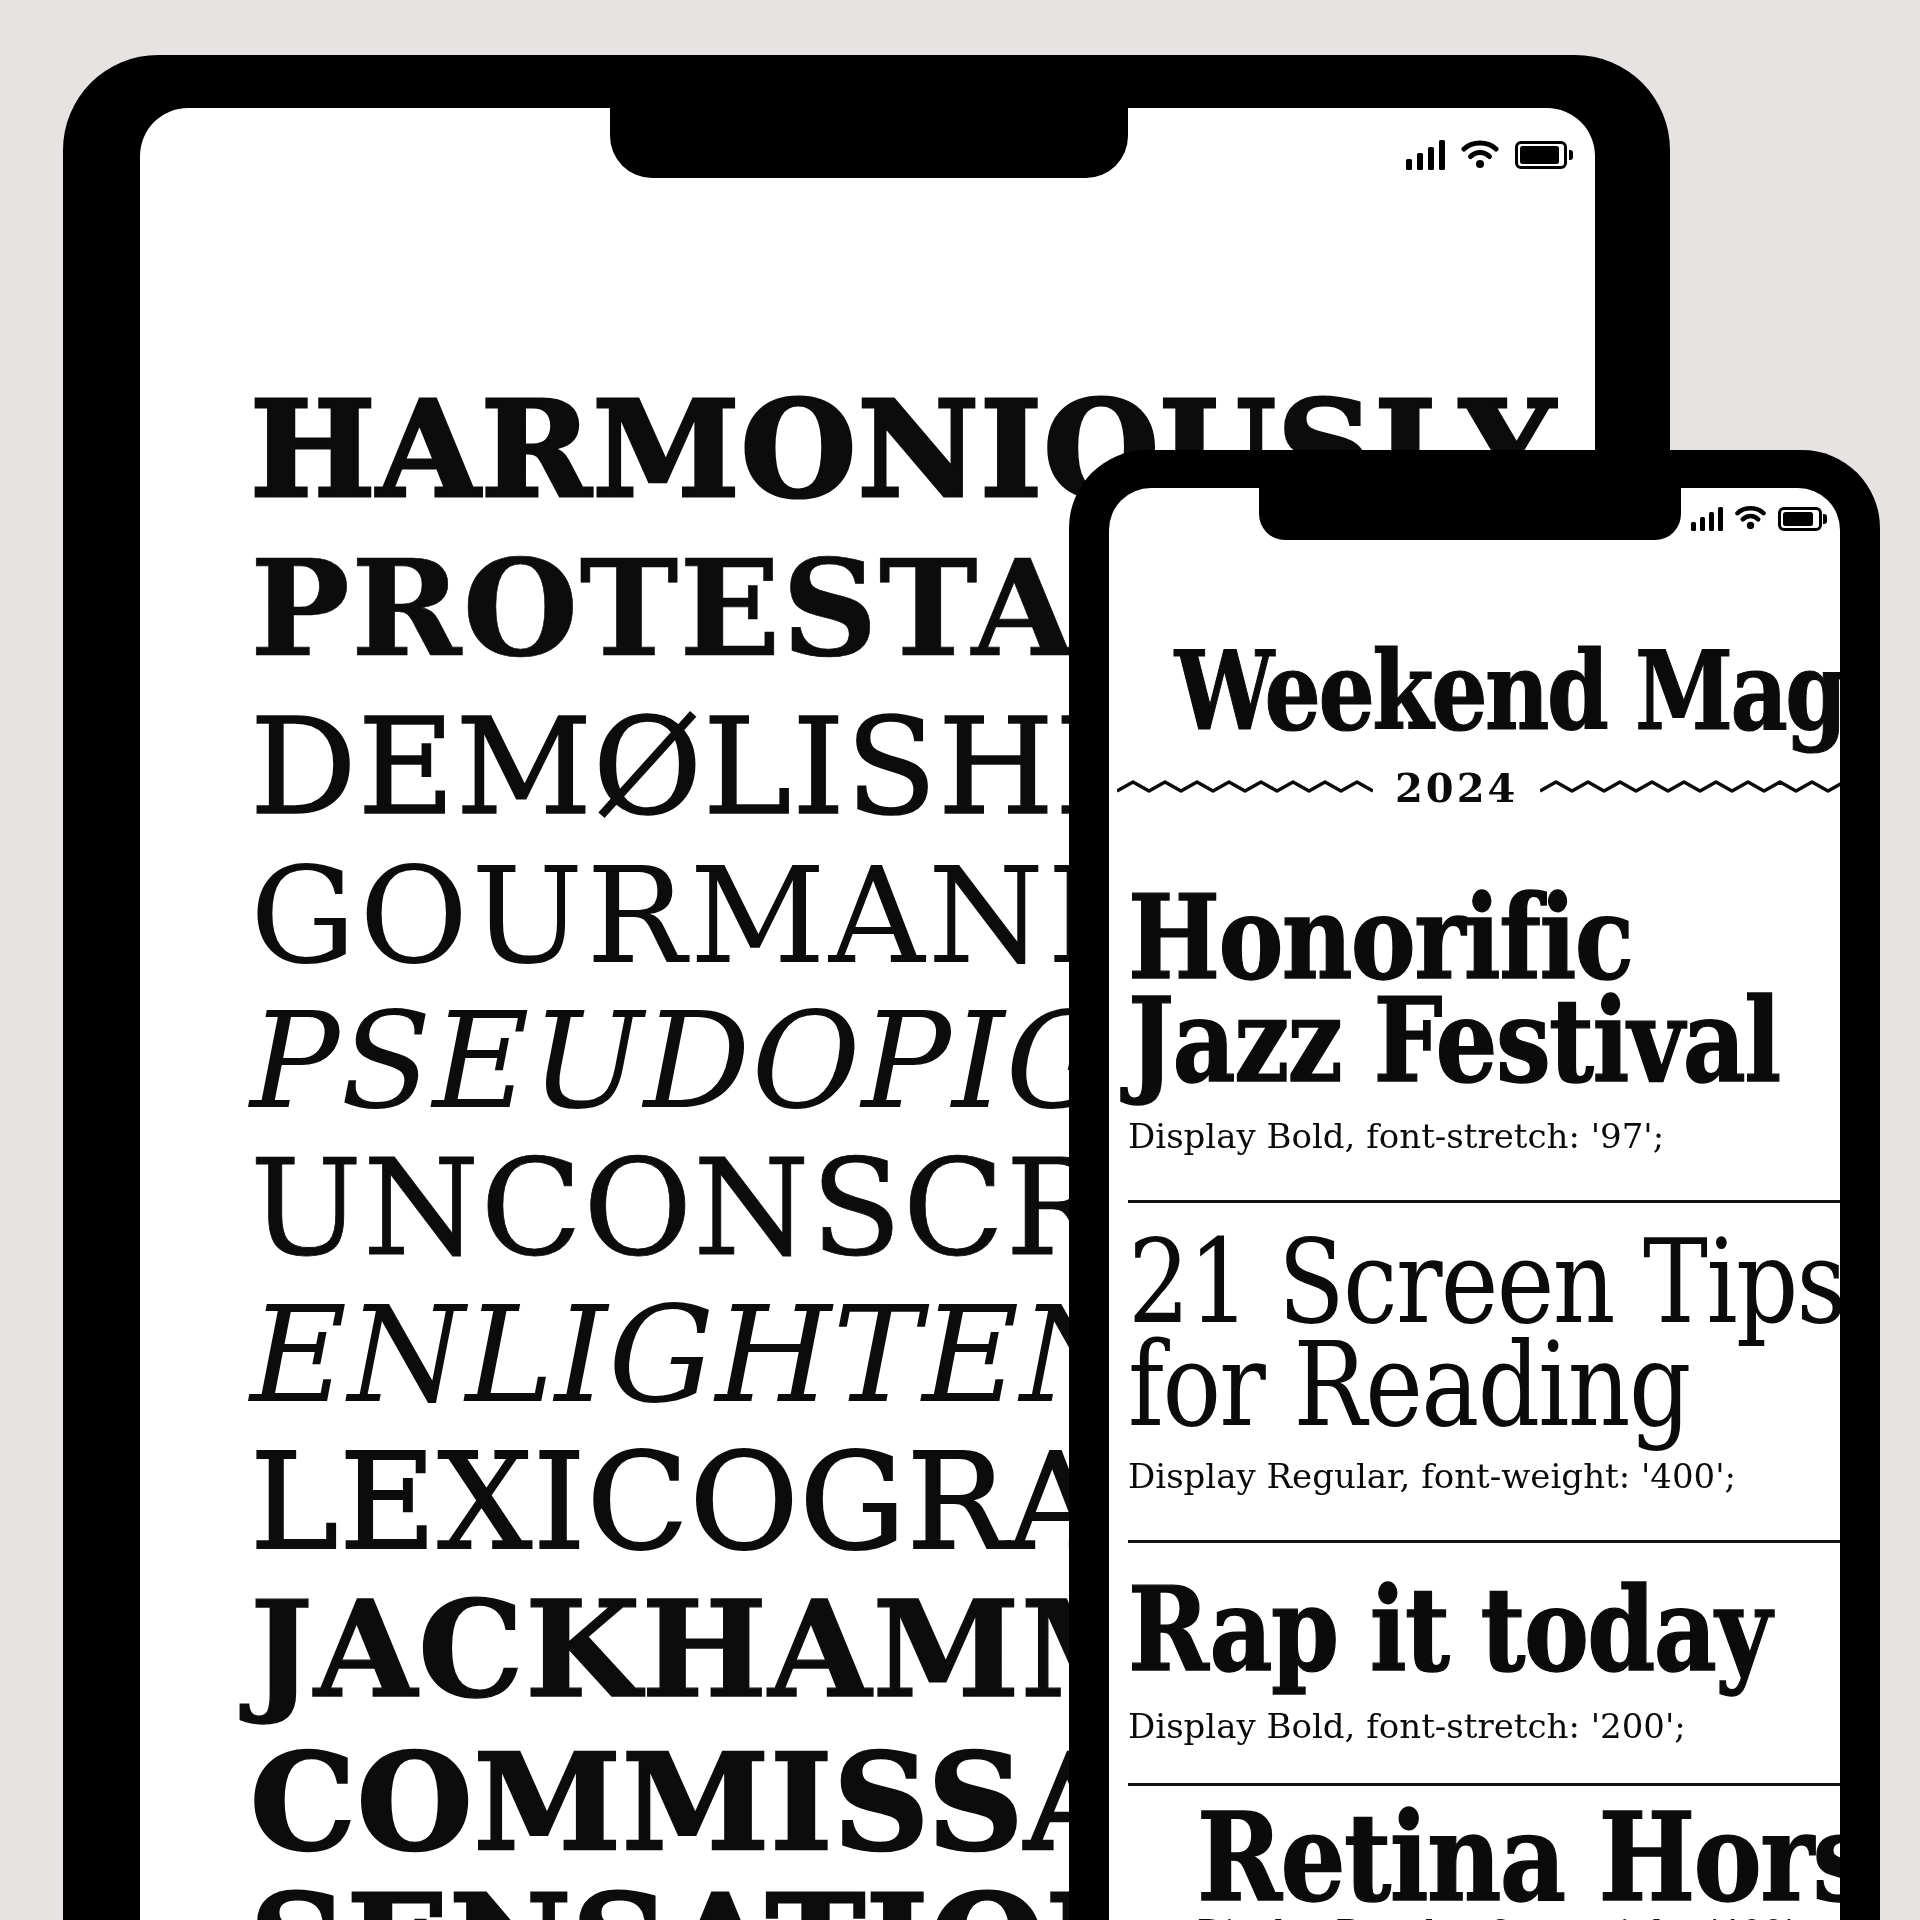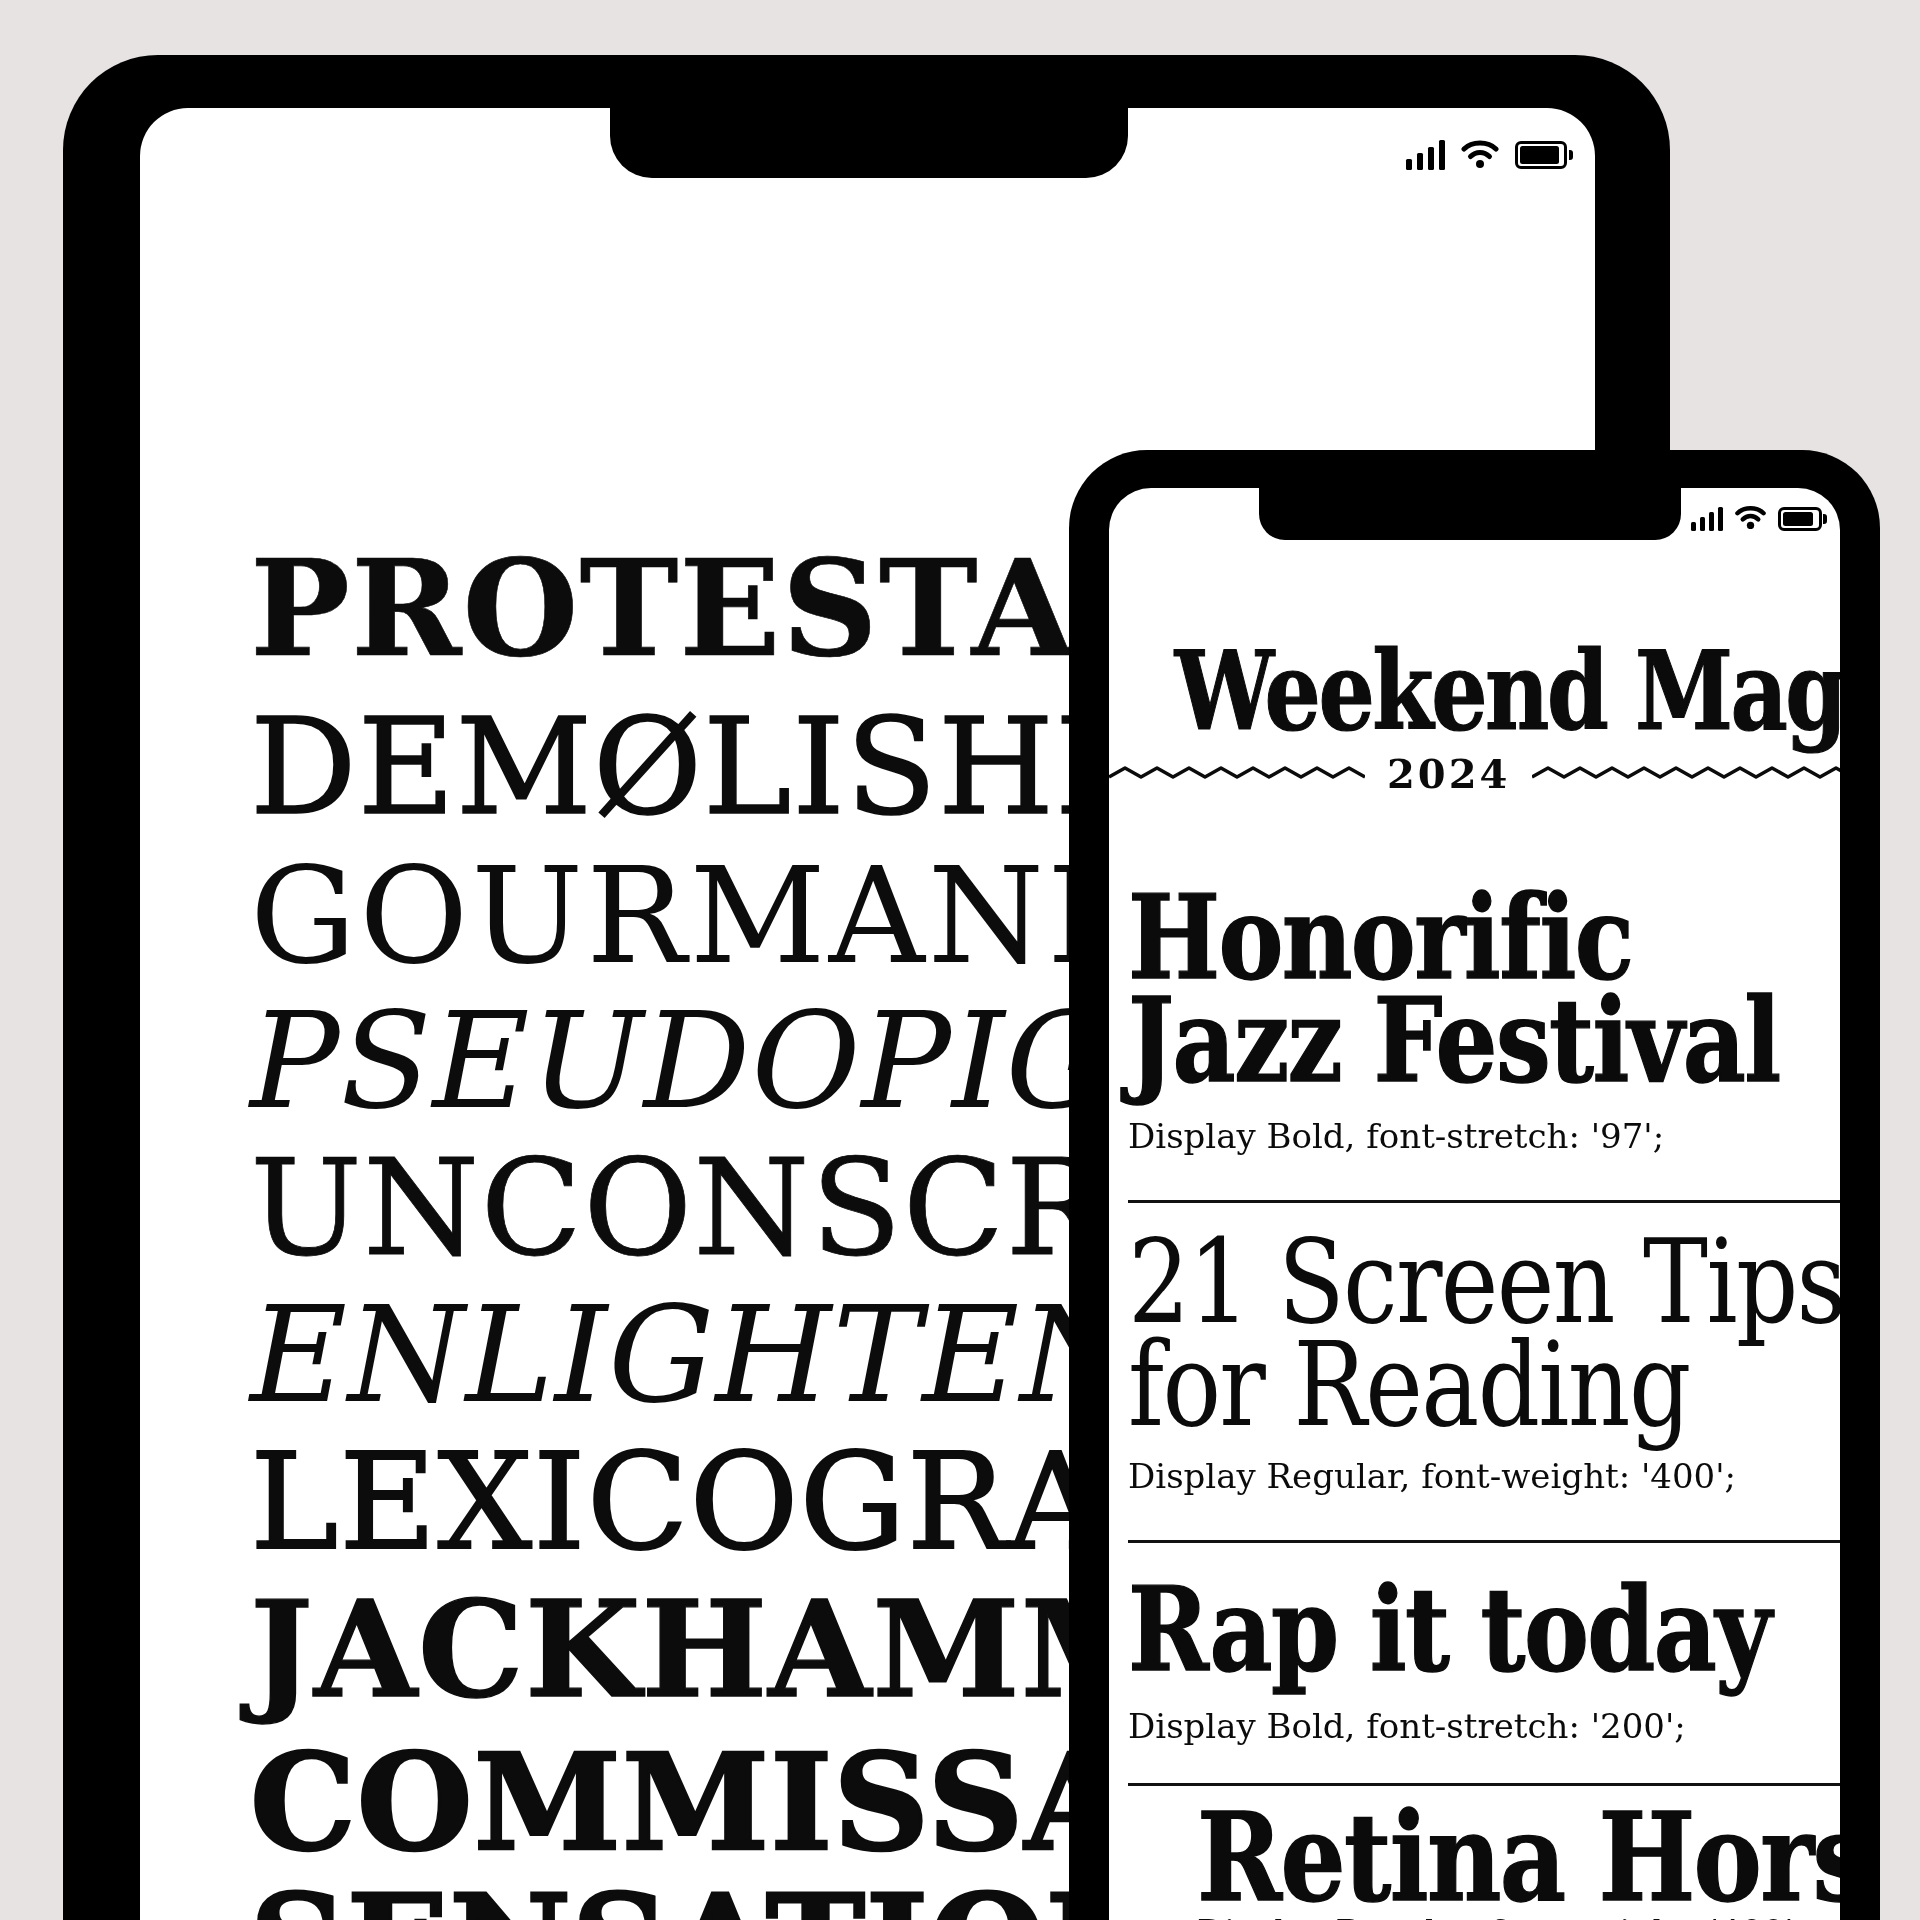--- a/index.html
+++ b/index.html
@@ -61,38 +61,39 @@
   .batt u{position:absolute;top:50%;margin-top:-5px;background:#000;width:4px;height:10px;
           border-radius:0 3px 3px 0;}
   .tablet .batt u{right:-9px;}
   .phone .batt u{right:-8px;}
 
   
   .mag{position:absolute;left:0;top:0;right:0;color:#0b0b0b;}
   .masthead{position:absolute;top:140px;left:0;width:100%;text-align:center;
      font-size:108px;font-weight:bold;letter-spacing:-3px;-webkit-text-stroke:1.2px #0b0b0b;
      transform:scaleX(0.82);transform-origin:50% 50%;white-space:nowrap;}
-  .dateline{position:absolute;top:262px;left:0;right:0;display:flex;align-items:center;gap:22px;}
+  .dateline{position:absolute;top:276px;left:0;right:0;display:flex;align-items:center;gap:22px;padding-left:8px;}
   .dateline svg{flex:none;display:block;}
   .year{font-size:40px;font-weight:bold;letter-spacing:3px;}
   .headline{position:absolute;left:19px;white-space:nowrap;letter-spacing:-2px;
      transform:scaleX(0.84);transform-origin:0 0;font-size:116px;line-height:103px;}
   .hl-bold{font-weight:bold;-webkit-text-stroke:1.4px #0b0b0b;}
   .hl-reg{font-weight:normal;}
   .caption{position:absolute;left:19px;font-size:34px;line-height:40px;white-space:nowrap;}
   .rule{position:absolute;left:19px;right:0;height:3px;background:#111;}
 </style>
 </head>
 <body>
 
 <div class="stage">
 
   <div class="tablet">
     <div class="tablet-screen">
 
+      <div class="specimen w900" style="top:266px">HARMONIOUSLY</div>
       <div class="specimen w650" style="top:425px">PROTESTATI</div>
       <div class="specimen w500" style="top:584px">DEMØLISHI</div>
       <div class="specimen w300" style="top:733px">GOURMANDI</div>
       <div class="specimen w400i" style="top:878px">PSEUDOPIGRA</div>
       <div class="specimen w450" style="top:1025px">UNCONSCRIB</div>
       <div class="specimen w400i" style="top:1172px">ENLIGHTENM</div>
       <div class="specimen w550" style="top:1319px">LEXICOGRAP</div>
       <div class="specimen w700" style="top:1466px">JACKHAMMER</div>
       <div class="specimen w800" style="top:1619px">COMMISSAR</div>
       <div class="specimen w900" style="top:1760px">SENSATION</div>

